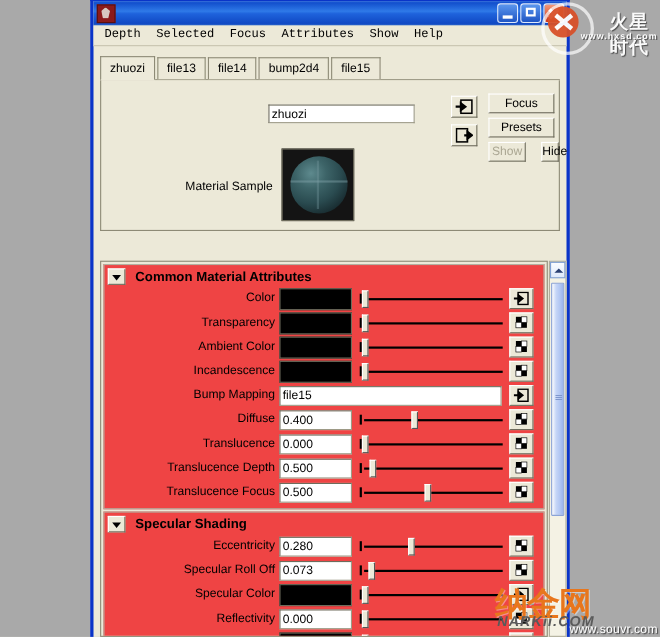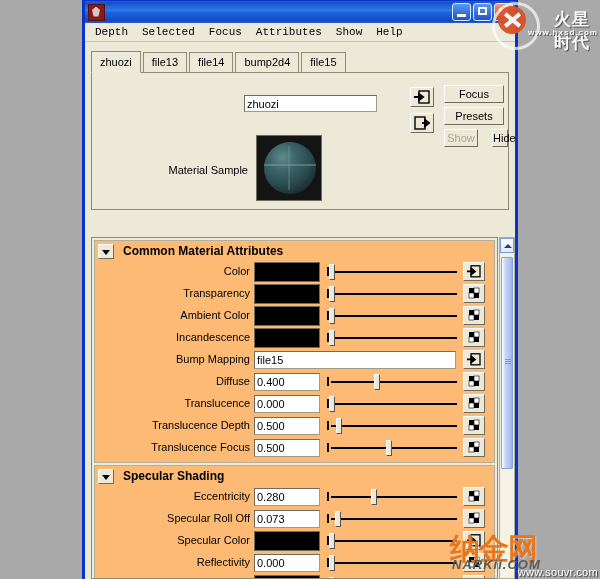--- a/index.html
+++ b/index.html
@@ -118,21 +118,21 @@
   
   #lower{
     position:absolute;left:6px;top:236px;width:424px;bottom:0;
     box-sizing:border-box;
   }
   #scrollpane{
     position:absolute;left:0;top:0;right:17px;bottom:0;
     background:#ece9d8;border:1px solid #8d8a76;overflow:hidden;box-sizing:border-box;
   }
   .section{
-    margin:2px;border:1px solid #b3b0a0;background:#fdba74;box-sizing:border-box;
+    margin:2px;border:1px solid #b3b0a0;background:#ef4444;box-sizing:border-box;
     padding-bottom:3px;
   }
   .sechead{height:20px;display:flex;align-items:center;padding-left:3px;}
   .arrowbtn{
     width:16px;height:15px;background:#ece9d8;border:1px solid #fff;
     border-right-color:#6e6c5c;border-bottom-color:#6e6c5c;position:relative;
     box-sizing:border-box;flex:0 0 auto;
   }
   .arrowbtn:after{
     content:"";position:absolute;left:3px;top:5px;

